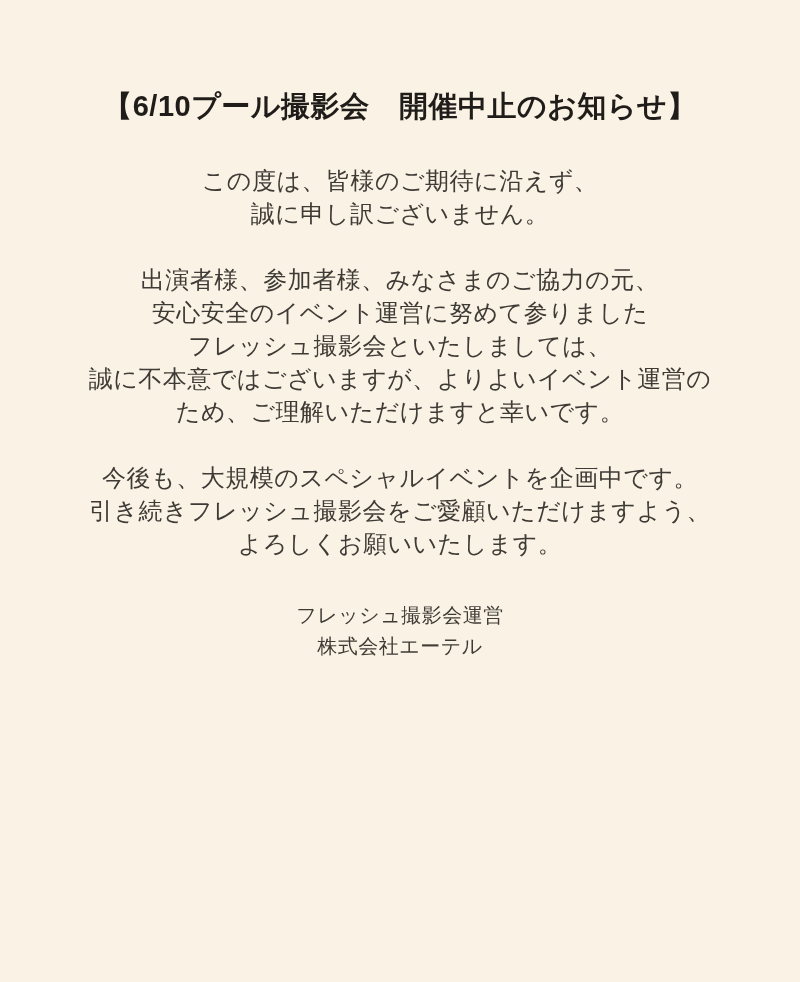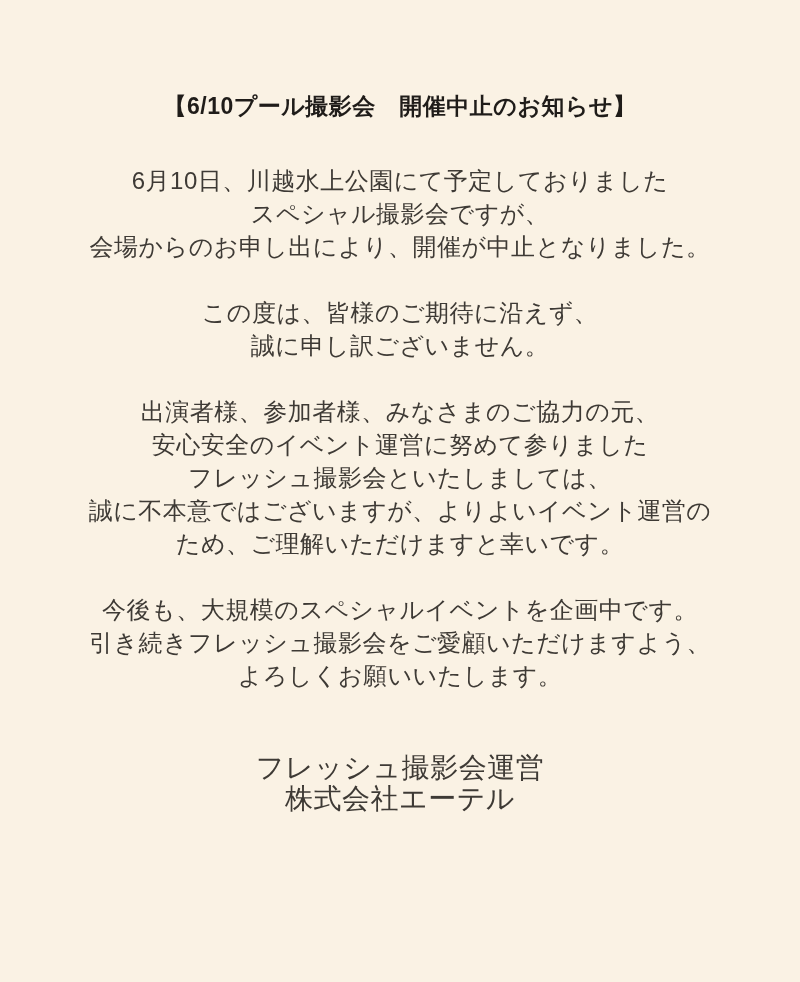--- a/index.html
+++ b/index.html
@@ -20,55 +20,52 @@
   }
   .notice {
     box-sizing: border-box;
     width: 100%;
     height: 100%;
     padding: 88px 40px 40px;
     text-align: center;
   }
   .notice-title {
     margin: 0 0 40px;
-    font-size: 23px;
+    font-size: 29px;
     line-height: 36px;
     font-weight: 700;
     color: var(--title-color);
     letter-spacing: 0.5px;
   }
   .notice-paragraph {
     margin: 0 0 33px;
     font-size: 24px;
     line-height: 33px;
     font-weight: 400;
     color: var(--body-color);
     white-space: pre-line;
     letter-spacing: 0.5px;
   }
   .notice-signature {
-    margin-top: 60px;
-    font-size: 28px;
+    margin-top: 40px;
+    font-size: 20px;
     line-height: 31px;
     font-weight: 400;
     color: var(--body-color);
     white-space: pre-line;
     letter-spacing: 0.5px;
   }
 </style>
 </head>
 <body>
 
 <main class="notice">
   <h1 class="notice-title">【6/10プール撮影会　開催中止のお知らせ】</h1>
 
   <section>
-    <p class="notice-paragraph">6月10日、川越水上公園にて予定しておりました
-スペシャル撮影会ですが、
-会場からのお申し出により、開催が中止となりました。</p>
     <p class="notice-paragraph">この度は、皆様のご期待に沿えず、
 誠に申し訳ございません。</p>
     <p class="notice-paragraph">出演者様、参加者様、みなさまのご協力の元、
 安心安全のイベント運営に努めて参りました
 フレッシュ撮影会といたしましては、
 誠に不本意ではございますが、よりよいイベント運営の
 ため、ご理解いただけますと幸いです。</p>
     <p class="notice-paragraph">今後も、大規模のスペシャルイベントを企画中です。
 引き続きフレッシュ撮影会をご愛顧いただけますよう、
 よろしくお願いいたします。</p>

